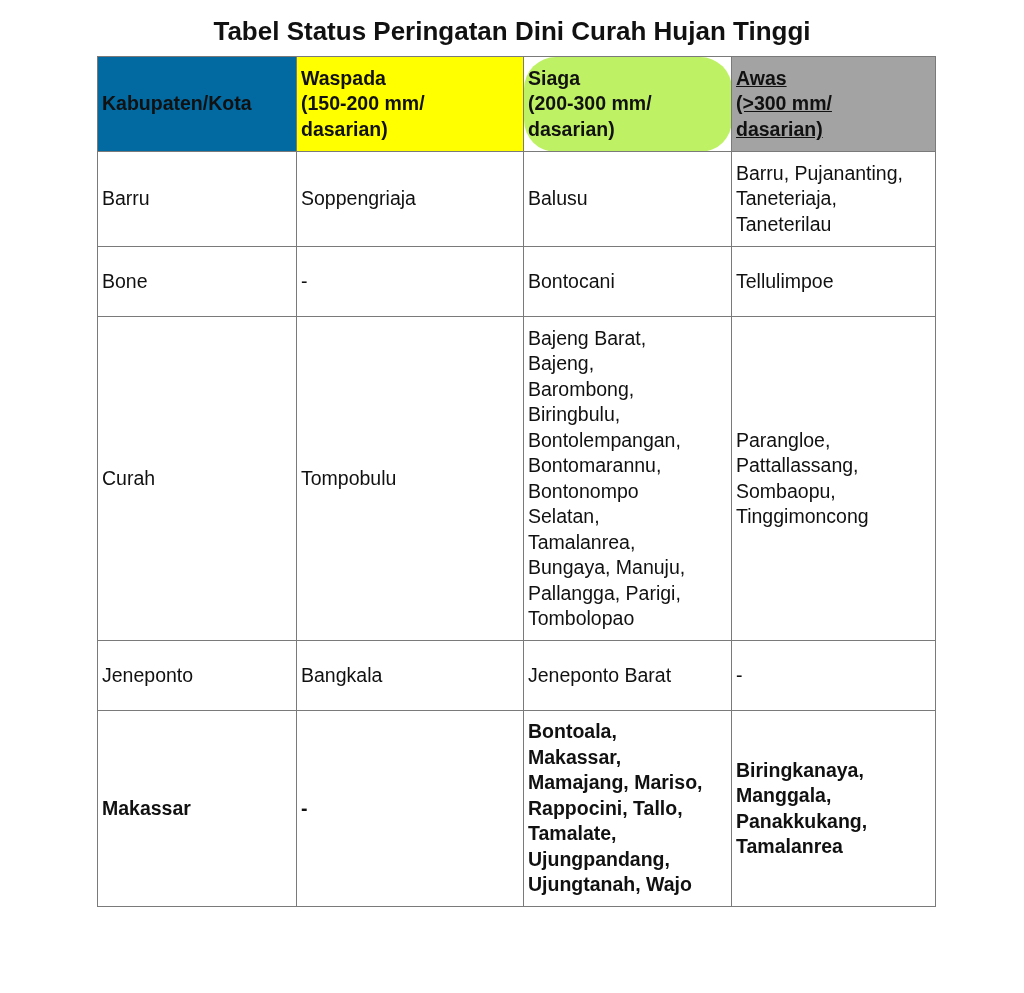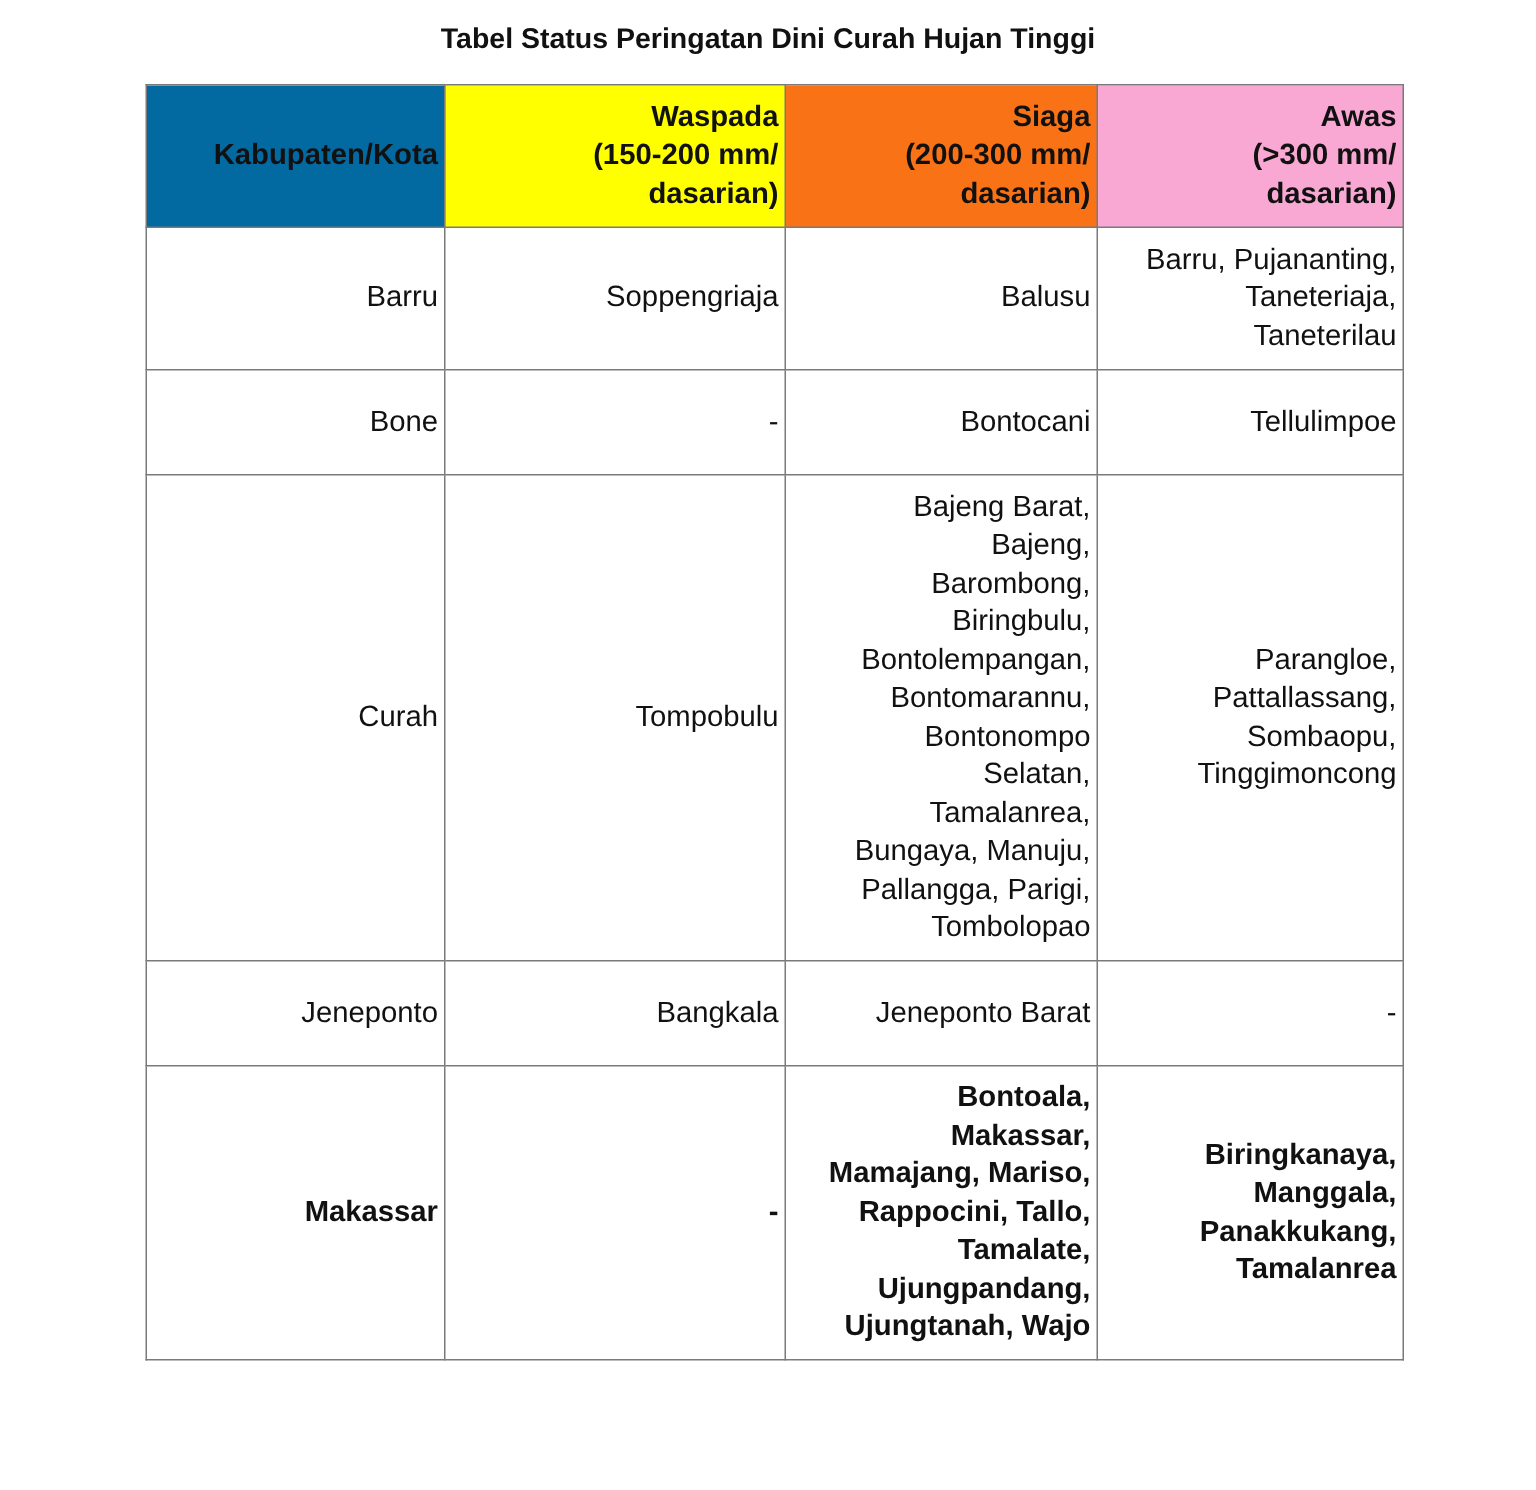--- a/index.html
+++ b/index.html
@@ -1,24 +1,24 @@
 <!DOCTYPE html>
 <html><head>
 <meta charset="utf-8">
 <style>
   html, body { margin:0; padding:0; background:#ffffff; }
   body { width:1024px; height:993px; position:relative; font-family:"Liberation Sans", sans-serif; color:#111; }
-  .title { position:absolute; top:16px; left:0; width:1024px; text-align:center; font-weight:bold; font-size:19px; letter-spacing:0; }
+  .title { position:absolute; top:16px; left:0; width:1024px; text-align:center; font-weight:bold; font-size:26px; letter-spacing:0; }
   table { position:absolute; left:97px; top:56px; border-collapse:collapse; table-layout:fixed; width:838px; }
-  th, td { border:1.5px solid #7a7a7a; text-align:right; vertical-align:middle; font-size:19.5px; line-height:25.5px; padding:0 4px; }
+  th, td { border:1.5px solid #7a7a7a; text-align:left; vertical-align:middle; font-size:19.5px; line-height:25.5px; padding:0 4px; }
   th { font-weight:bold; height:94px; }
   col.c1 { width:199px; } col.c2 { width:227px; } col.c3 { width:208px; } col.c4 { width:204px; }
   .h-waspada { background:#ffff00; }
-  .h-siaga { background:#f97316; }
-  .h-awas { background:#f9a8d4; }
+  .h-siaga { background:#bef264;border-radius:32px; }
+  .h-awas { background:#a3a3a3;text-decoration:underline; }
   .h-kab { background:#0369a1; }
   tr.r-barru td { height:94px; }
   tr.r-bone td { height:69px;margin-top:21px; }
   tr.r-gowa td { height:323px; }
   tr.r-jeneponto td { height:69px; }
   tr.r-makassar td { height:195px;font-weight:bold; }
   .line { display:block; }
 </style>
 </head>
 <body>

